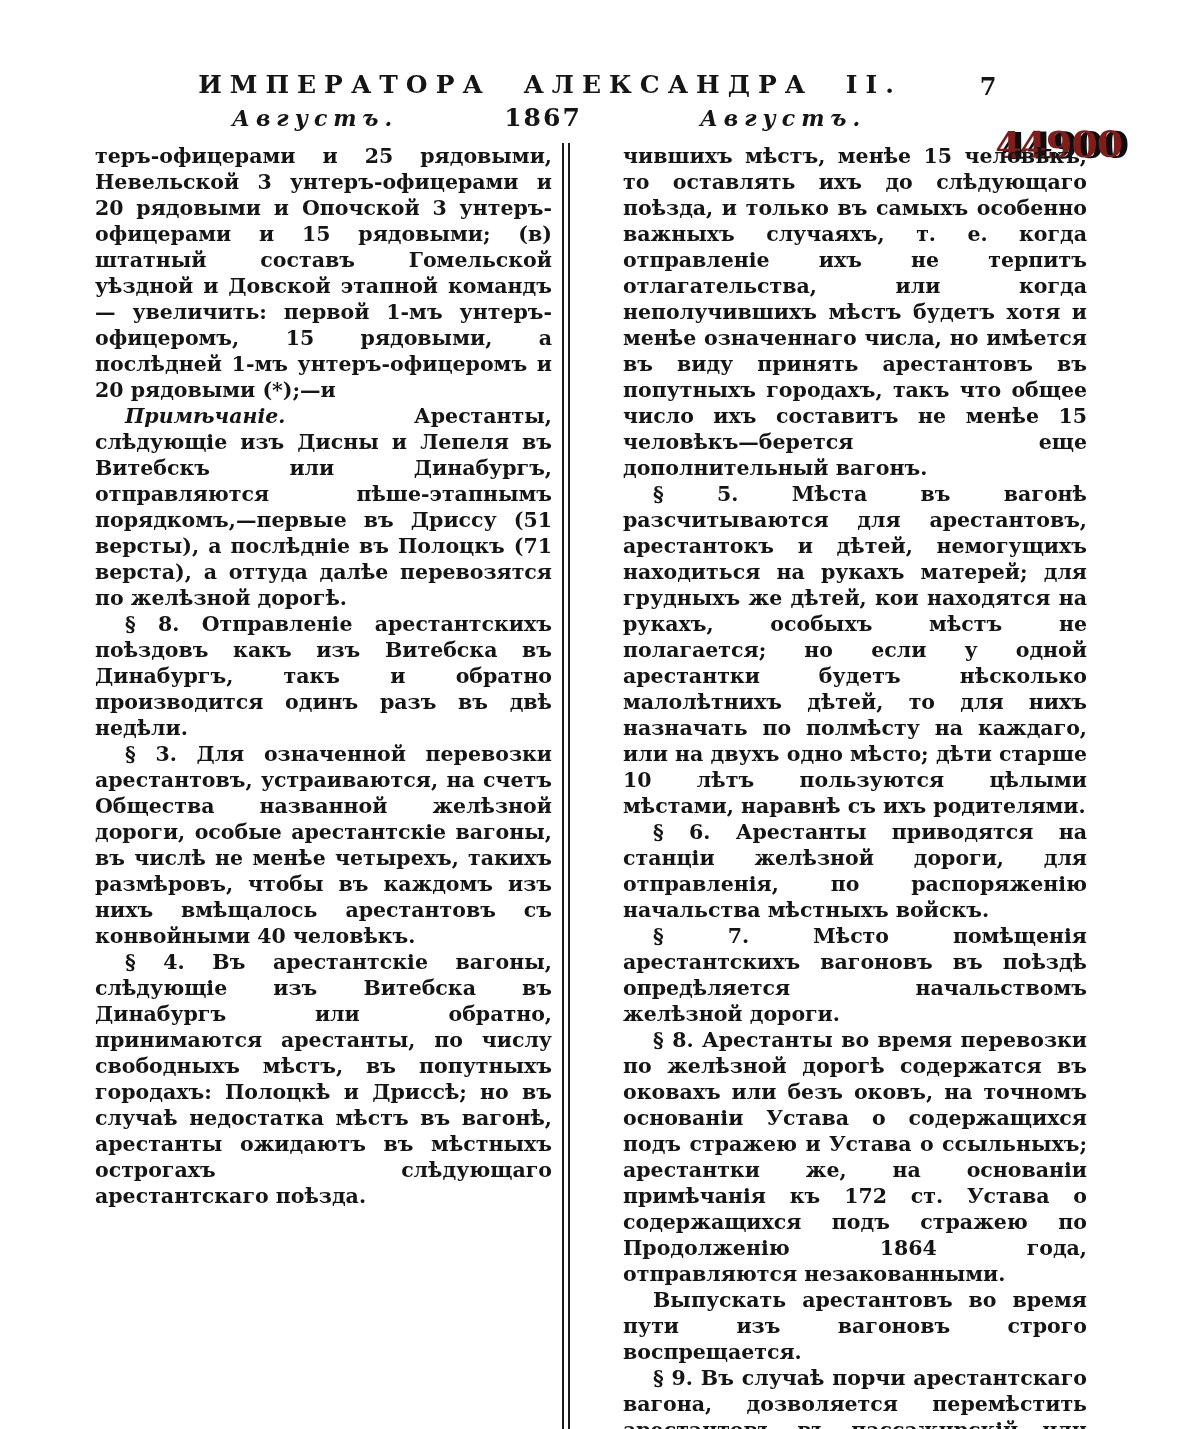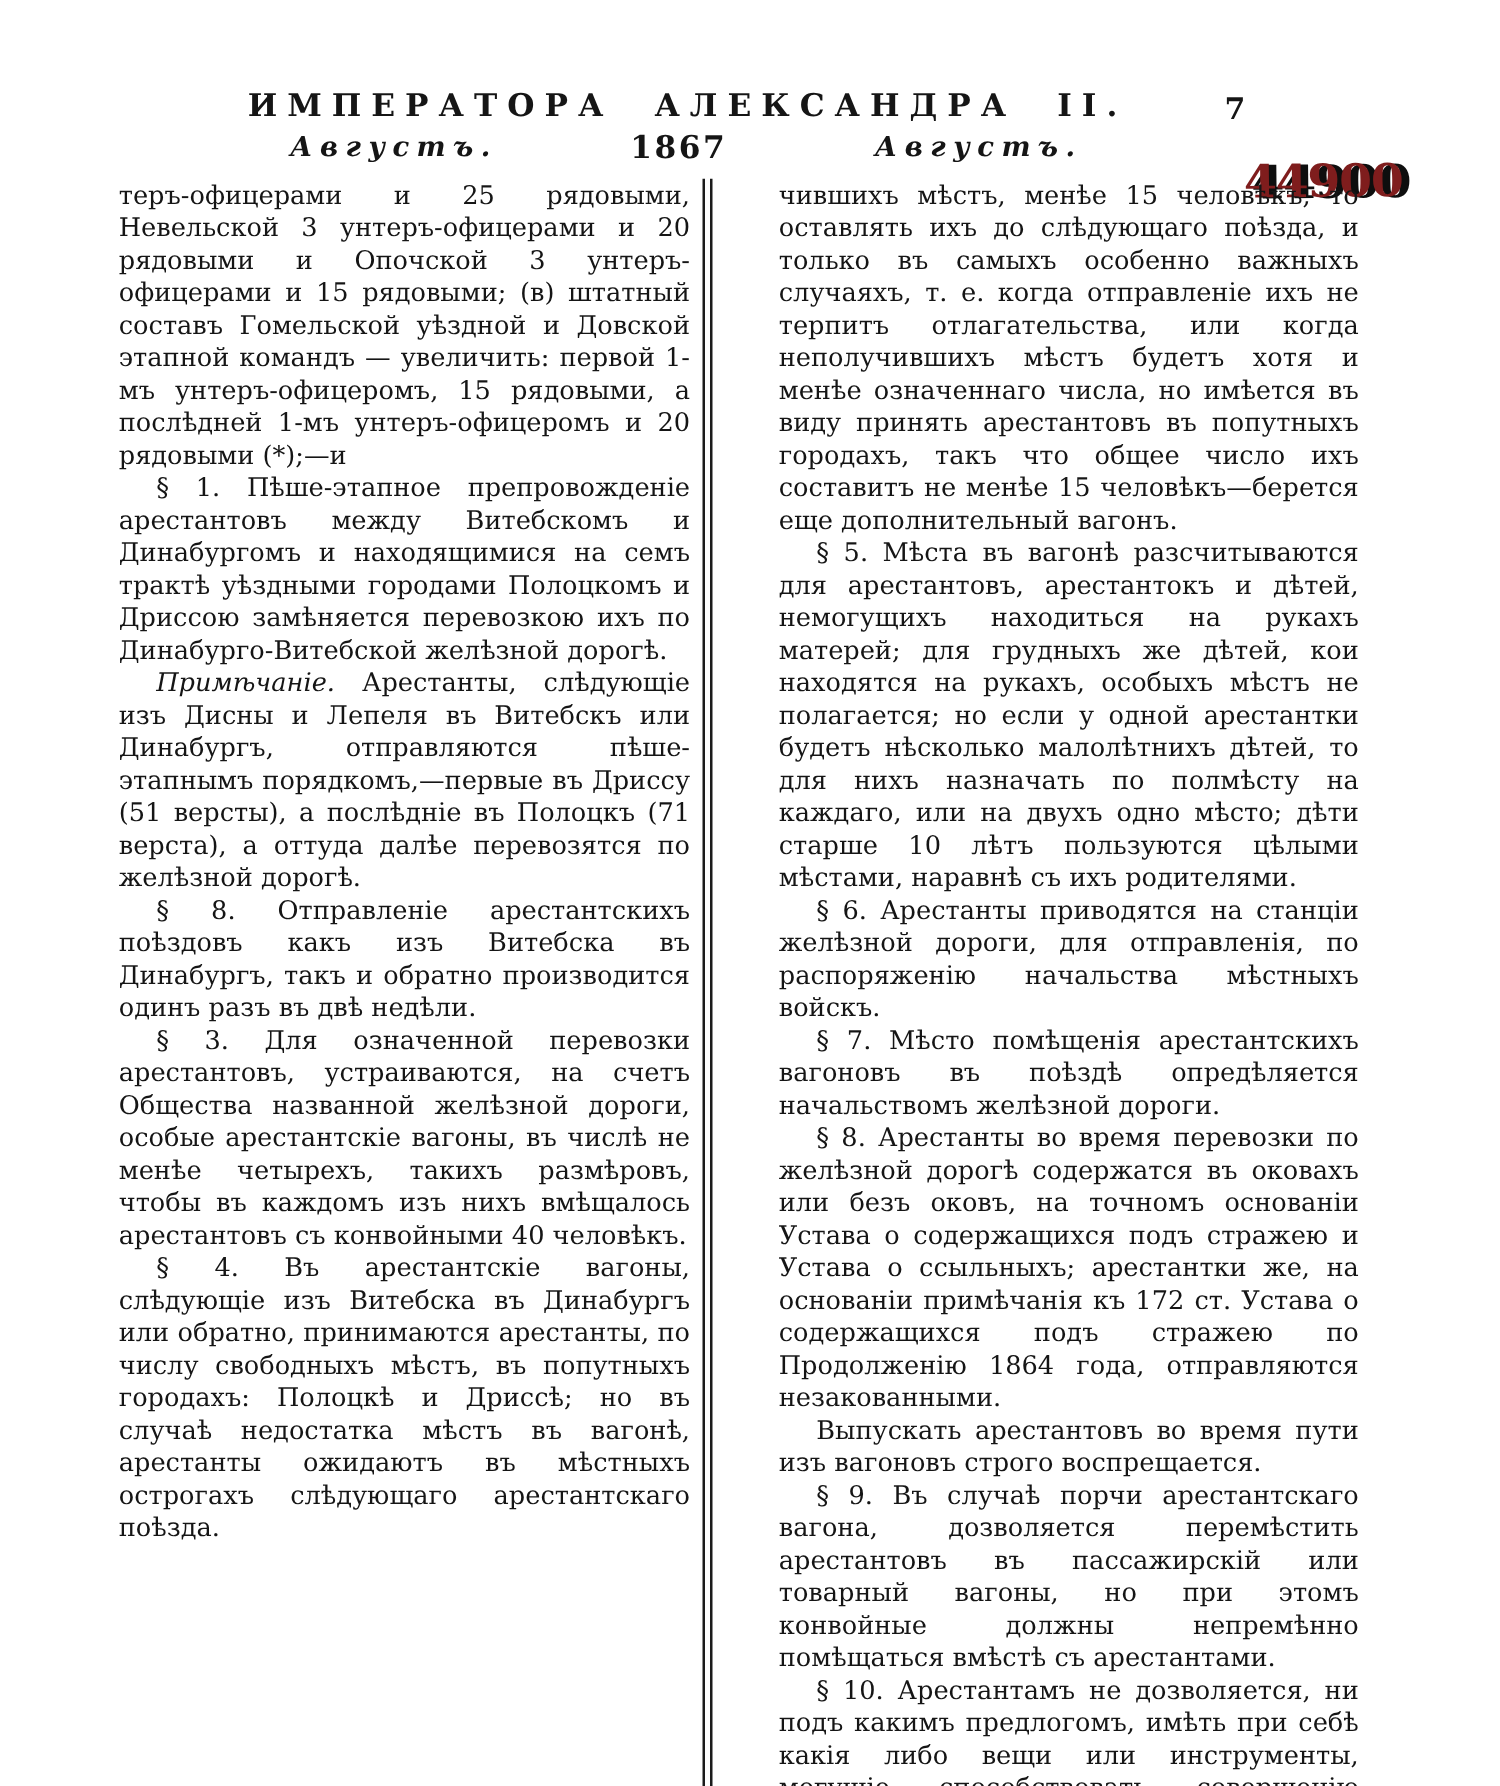--- a/index.html
+++ b/index.html
@@ -60,21 +60,21 @@
   .col-right { flex:1;margin-left:40px; }
   .col-divider {
     width:4px;
     border-left:2px solid #1b1b1b;
     border-right:2px solid #1b1b1b;
     margin:0 13px 0 10px;
   }
 
   p.body {
     margin:0;
-    font-size:20.5px; line-height:26px; font-weight:normal;
+    font-size:20.5px; line-height:26px; font-weight:bold;
     text-align:justify;
   }
   p.indent { text-indent:30px; }
   .note-lead { font-style:italic; }
 
   .section-heading {
     margin:3px 0 2px 0;
     text-align:center;
     font-size:22px; font-weight:bold;
     font-variant:small-caps;
@@ -94,21 +94,20 @@
     <span class="year">1867</span>
     <span class="month month-right">Августъ.</span>
   </div>
 
   <div class="stamp">44900</div>
 
   <div class="columns">
 
     <div class="col-left">
       <p class="body">теръ-офицерами и 25 рядовыми, Невельской 3 унтеръ-офицерами и 20 рядовыми и Опочской 3 унтеръ-офицерами и 15 рядовыми; (в) штатный составъ Гомельской уѣздной и Довской этапной командъ — увеличить: первой 1-мъ унтеръ-офицеромъ, 15 рядовыми, а послѣдней 1-мъ унтеръ-офицеромъ и 20 рядовыми (*);—и</p>
-      <p class="body indent">§ 1. Пѣше-этапное препровожденіе арестантовъ между Витебскомъ и Динабургомъ и находящимися на семъ трактѣ уѣздными городами Полоцкомъ и Дриссою замѣняется перевозкою ихъ по Динабурго-Витебской желѣзной дорогѣ.</p>
       <p class="body indent"><span class="note-lead">Примѣчаніе.</span> <span>Арестанты, слѣдующіе изъ Дисны и Лепеля въ Витебскъ или Динабургъ, отправляются пѣше-этапнымъ порядкомъ,—первые въ Дриссу (51 версты), а послѣдніе въ Полоцкъ (71 верста), а оттуда далѣе перевозятся по желѣзной дорогѣ.</span></p>
       <p class="body indent">§ 8. Отправленіе арестантскихъ поѣздовъ какъ изъ Витебска въ Динабургъ, такъ и обратно производится одинъ разъ въ двѣ недѣли.</p>
       <p class="body indent">§ 3. Для означенной перевозки арестантовъ, устраиваются, на счетъ Общества названной желѣзной дороги, особые арестантскіе вагоны, въ числѣ не менѣе четырехъ, такихъ размѣровъ, чтобы въ каждомъ изъ нихъ вмѣщалось арестантовъ съ конвойными 40 человѣкъ.</p>
       <p class="body indent">§ 4. Въ арестантскіе вагоны, слѣдующіе изъ Витебска въ Динабургъ или обратно, принимаются арестанты, по числу свободныхъ мѣстъ, въ попутныхъ городахъ: Полоцкѣ и Дриссѣ; но въ случаѣ недостатка мѣстъ въ вагонѣ, арестанты ожидаютъ въ мѣстныхъ острогахъ слѣдующаго арестантскаго поѣзда.</p>
 
     </div>
 
     <div class="col-divider"></div>
 
     <div class="col-right">

